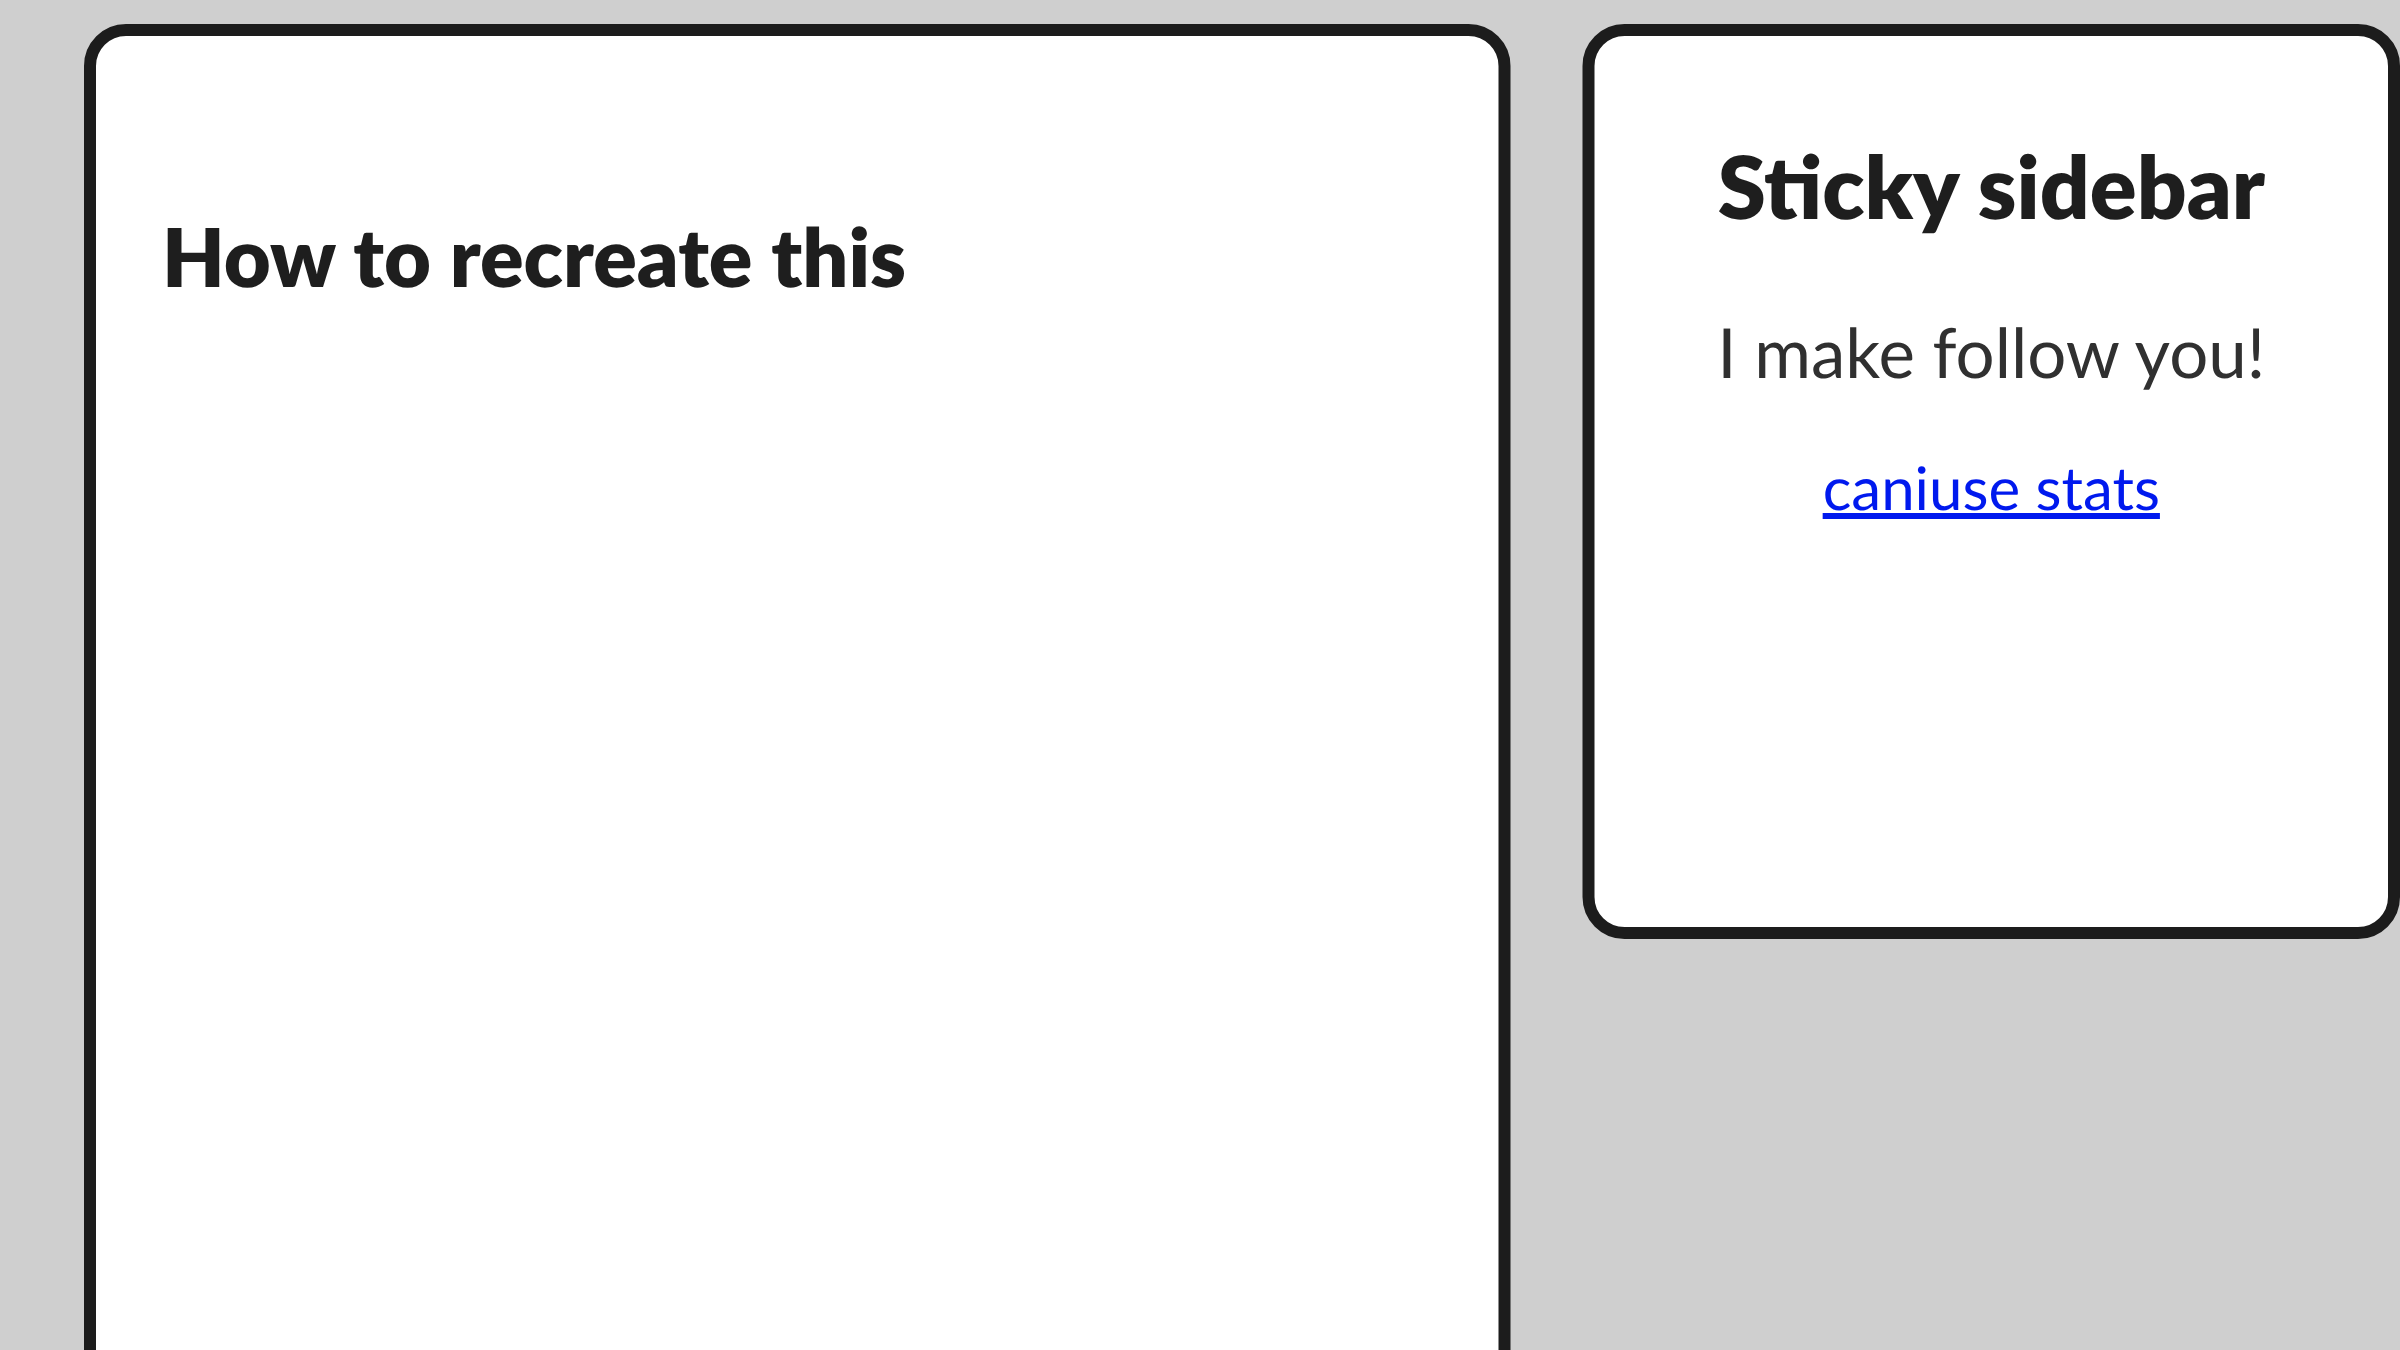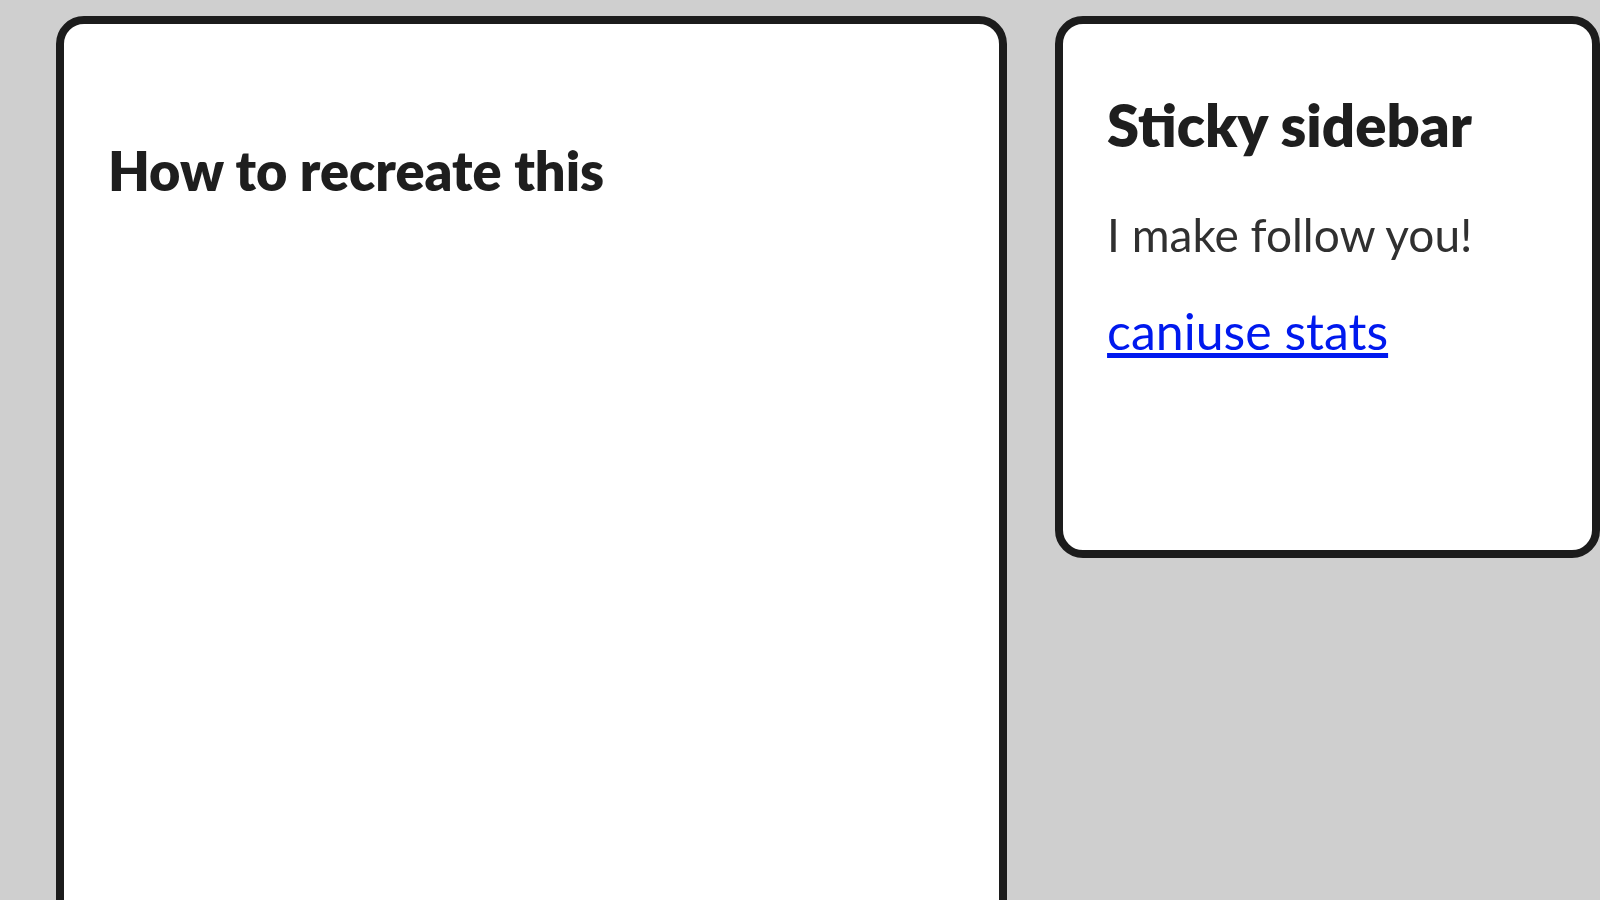--- a/index.html
+++ b/index.html
@@ -25,21 +25,22 @@
       border: 8px solid #1c1c1c;
       border-radius: 28px;
       padding: 38px 44px 44px 44px;
     }
     .main-panel {
       width: 980px;
       min-height: 1200px;
     }
     .sidebar-panel {
       width: 560px;
-      height: 542px;
+      height: 610px;
+      text-align: center;
     }
     h1 {
       font-size: 74px;
       font-weight: 800;
       letter-spacing: 0px;
       margin-top: 28px;
       margin-bottom: 88px;
       color: #1e1e1e;
     }
     h2.sidebar-heading {
@@ -58,21 +59,21 @@
       color: #1e1e1e;
     }
     p {
       font-size: 46px;
       line-height: 1.22;
       font-weight: 400;
       color: #303030;
       margin-bottom: 38px;
     }
     a.link {
-      font-size: 50px;
+      font-size: 40px;
       color: #0019ee;
       text-decoration: underline;
       font-weight: 400;
     }
   </style>
 </head>
 <body>
 
 <div class="wrapper">
   <div class="panel main-panel">

